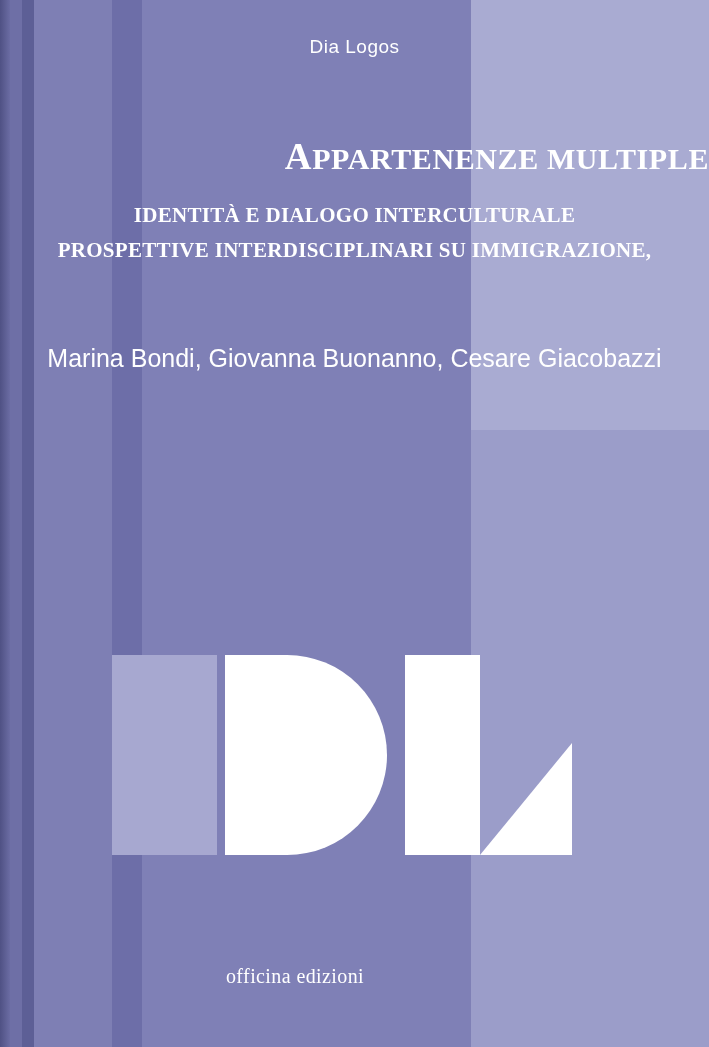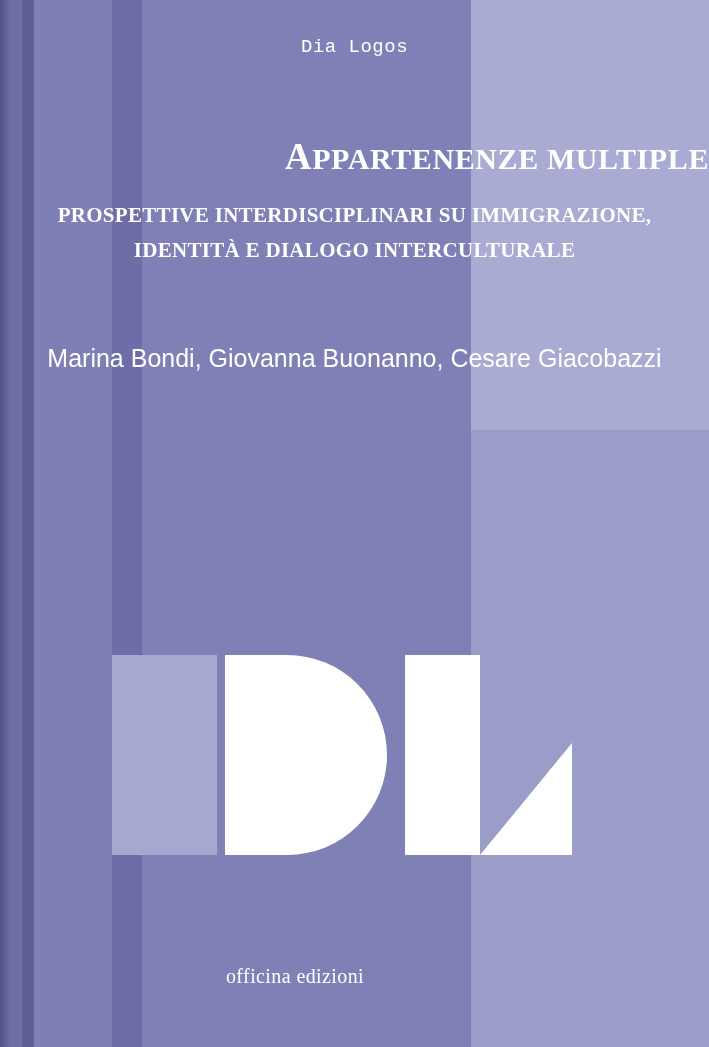--- a/index.html
+++ b/index.html
@@ -64,21 +64,21 @@
   }
 
   
   .series {
     position: absolute;
     top: 36px;
     left: 0;
     width: 709px;
     text-align: center;
     color: #ffffff;
-    font-family: Liberation Mono, monospace;
+    font-family: Liberation Sans, sans-serif;
     font-size: 19px;
     letter-spacing: 0.5px;
   }
 
   .title {
     position: absolute;
     top: 135px;
     left: 0;
     width: 709px;
     text-align: right;
@@ -206,22 +206,22 @@
   <div class="wash2"></div>
   <div class="edge"></div>
 
   <div class="series">Dia Logos</div>
 
   <div class="title">
     <span class="cap">A</span><span>PPARTENENZE MULTIPLE</span>
   </div>
 
   <div class="subtitle">
+    <div>IDENTITÀ E DIALOGO INTERCULTURALE</div>
     <div>PROSPETTIVE INTERDISCIPLINARI SU IMMIGRAZIONE,</div>
-    <div>IDENTITÀ E DIALOGO INTERCULTURALE</div>
   </div>
 
 
   <div class="authors">Marina Bondi, Giovanna Buonanno, Cesare Giacobazzi</div>
 
   <div class="logo">
     <div class="logo-i"></div>
     <div class="logo-d-stem"></div>
     <div class="logo-d-bowl"></div>
     <div class="logo-l-stem"></div>

